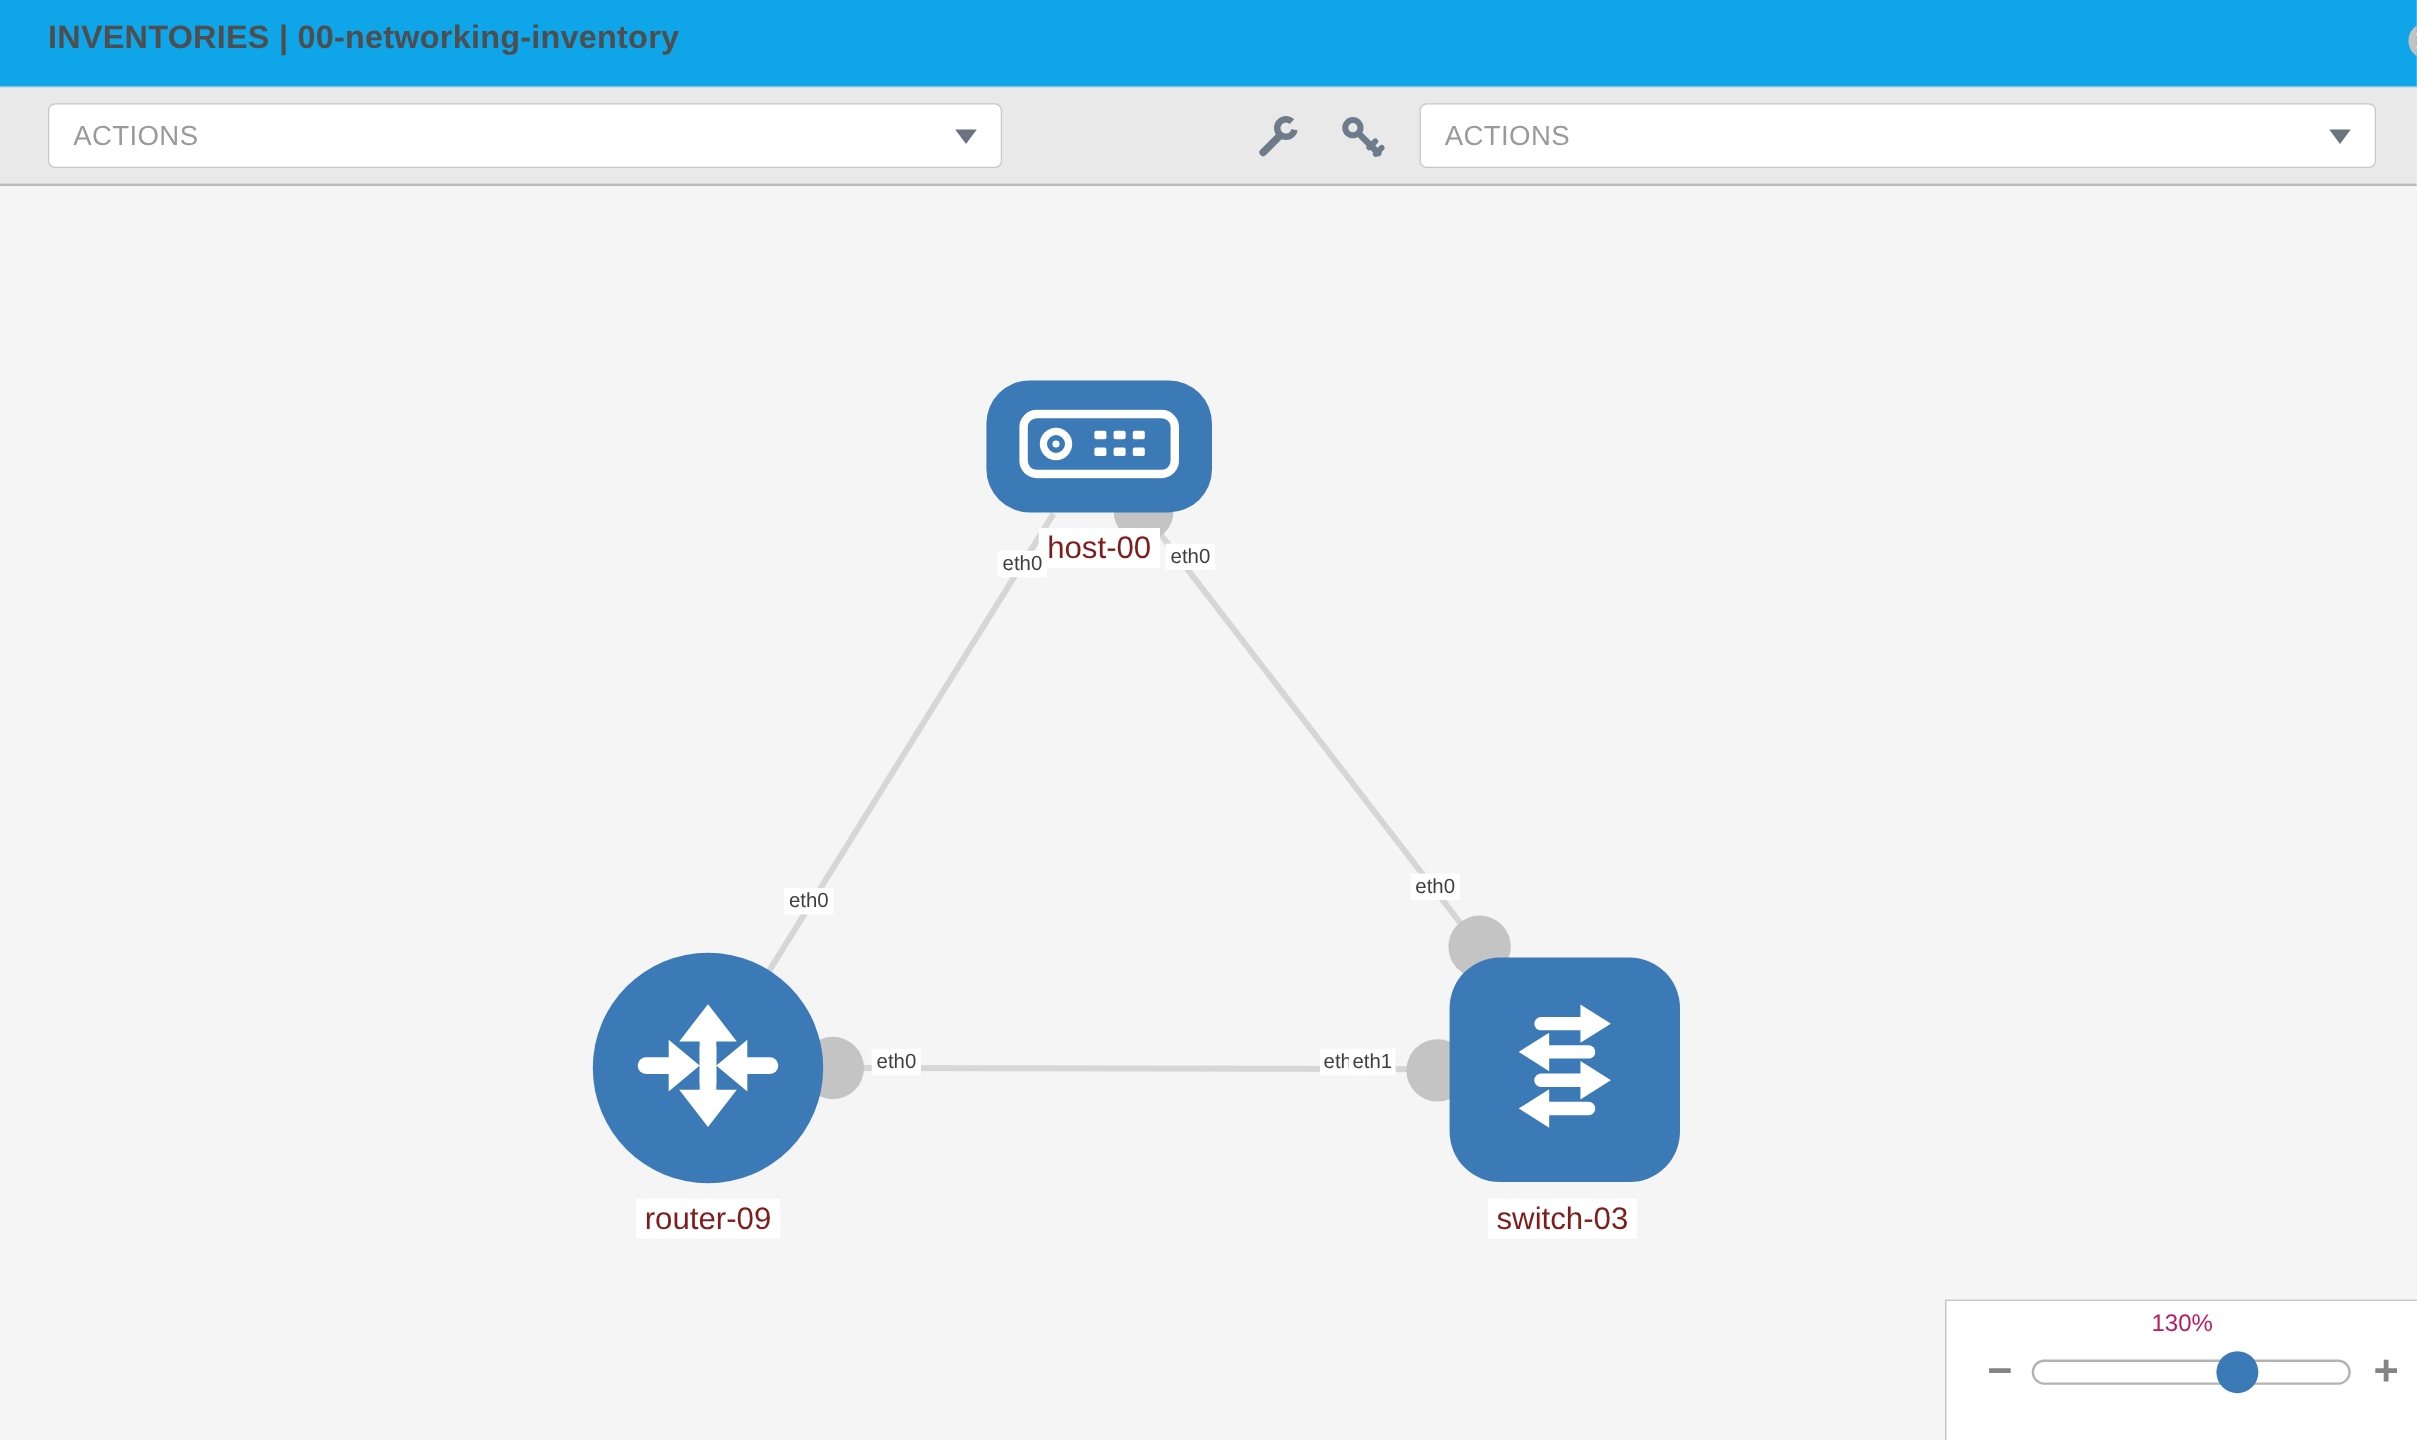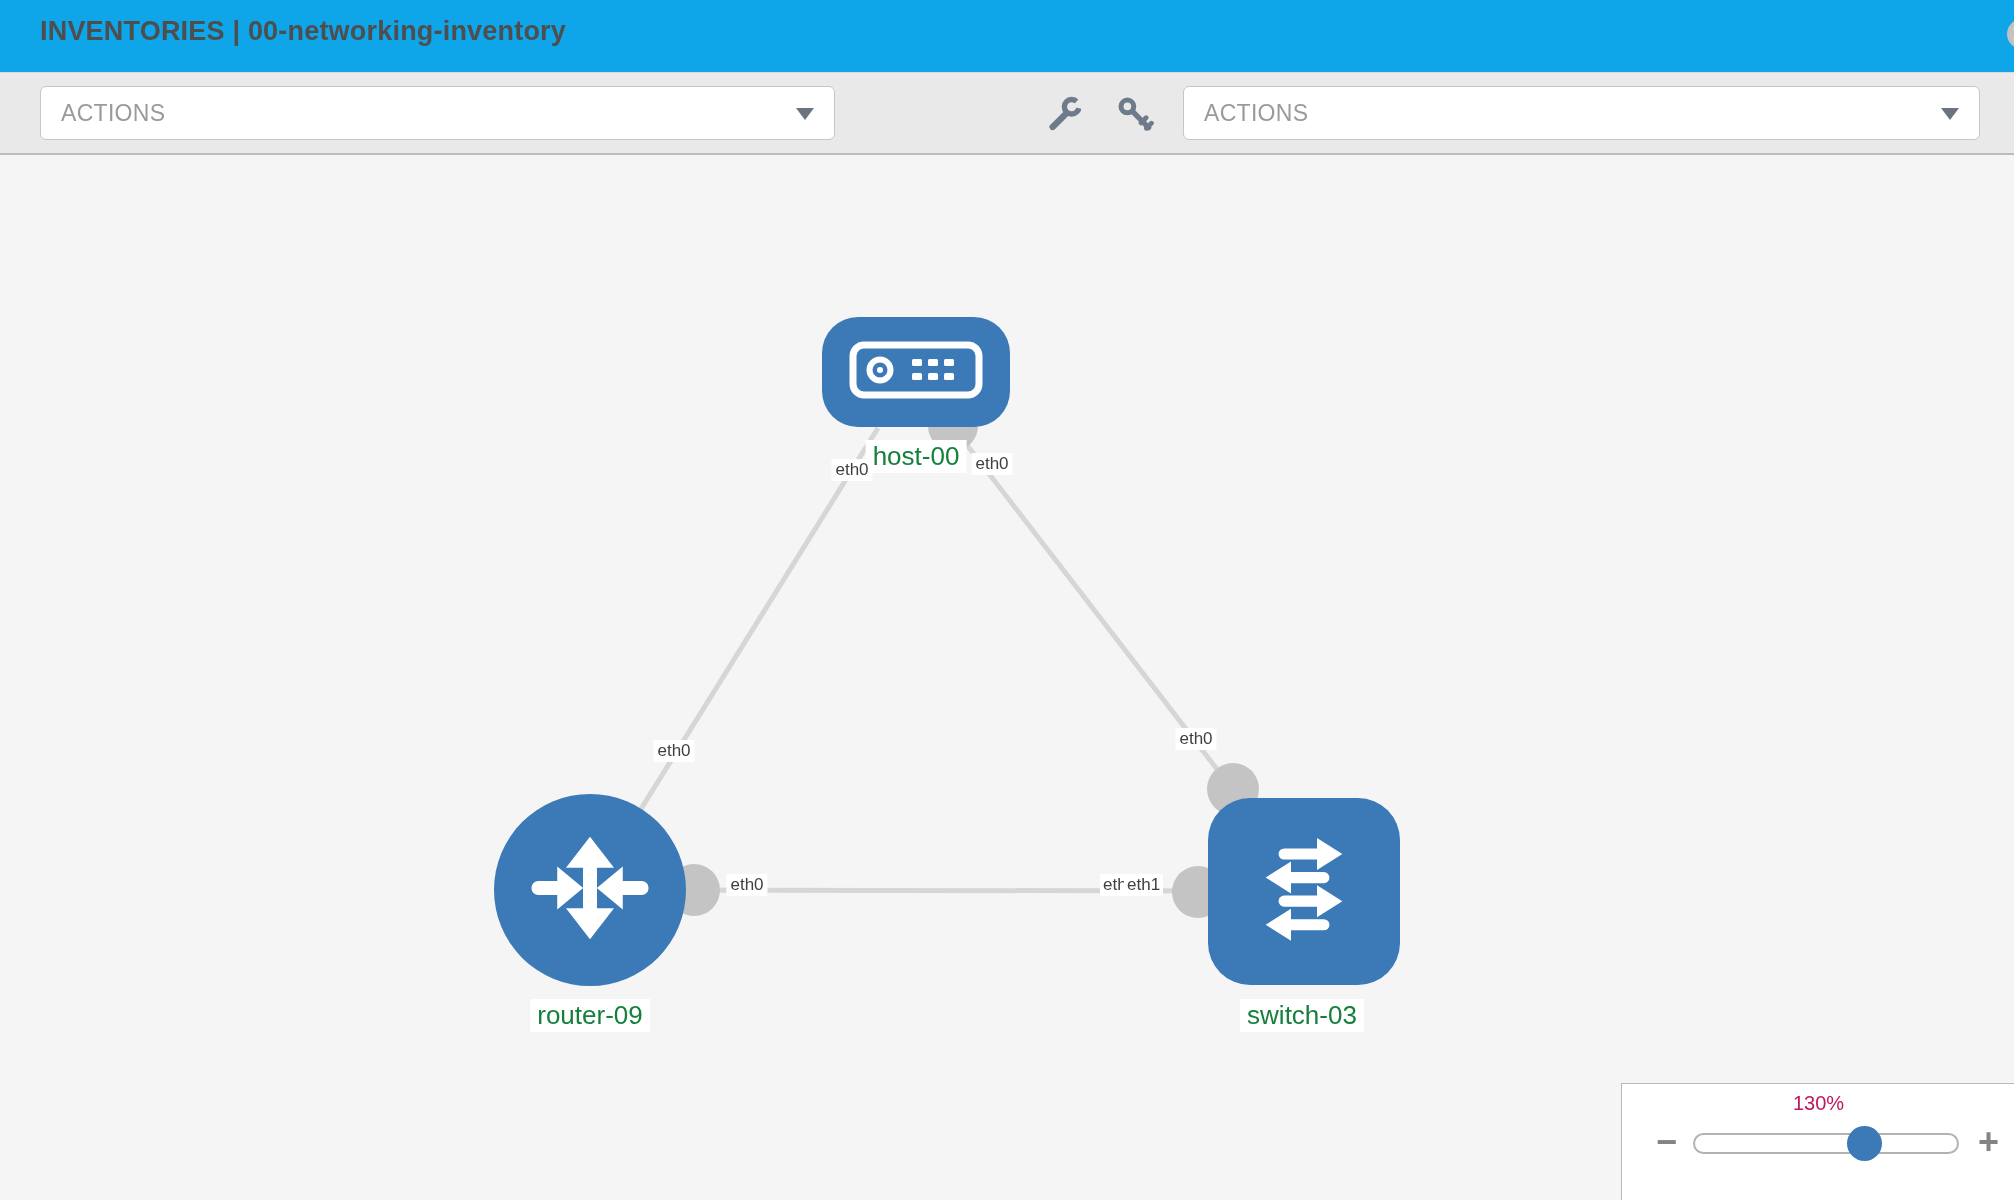--- a/index.html
+++ b/index.html
@@ -42,21 +42,21 @@
   
   .edges-layer{position:absolute;left:0;top:0;z-index:1;}
   .node{
     position:absolute;background:#3b7ab6;z-index:5;cursor:pointer;
     display:flex;align-items:center;justify-content:center;
   }
   .node-host{left:822px;top:317px;width:188px;height:110px;border-radius:36px;}
   .node-router{left:494px;top:794px;width:192px;height:192px;border-radius:50%;}
   .node-switch{left:1208px;top:798px;width:192px;height:187px;border-radius:42px;}
   .graph-label{
-    position:absolute;z-index:6;background:#ffffff;color:#15803d;
+    position:absolute;z-index:6;background:#ffffff;color:#7f1d1d;
     font-size:26px;padding:1px 7px;white-space:nowrap;transform:translateX(-50%);
   }
   .if-label{
     position:absolute;z-index:6;background:#ffffff;color:#3f3f3f;
     font-size:17px;padding:1px 4px;white-space:nowrap;
   }
   .center-x{transform:translateX(-50%);}
   .overlap-wrap{position:absolute;z-index:6;left:1100px;top:874px;width:70px;height:24px;}
   .overlap-wrap .under,.overlap-wrap .over{
     position:absolute;top:0;background:#fff;color:#3f3f3f;font-size:17px;padding:1px 3px;

